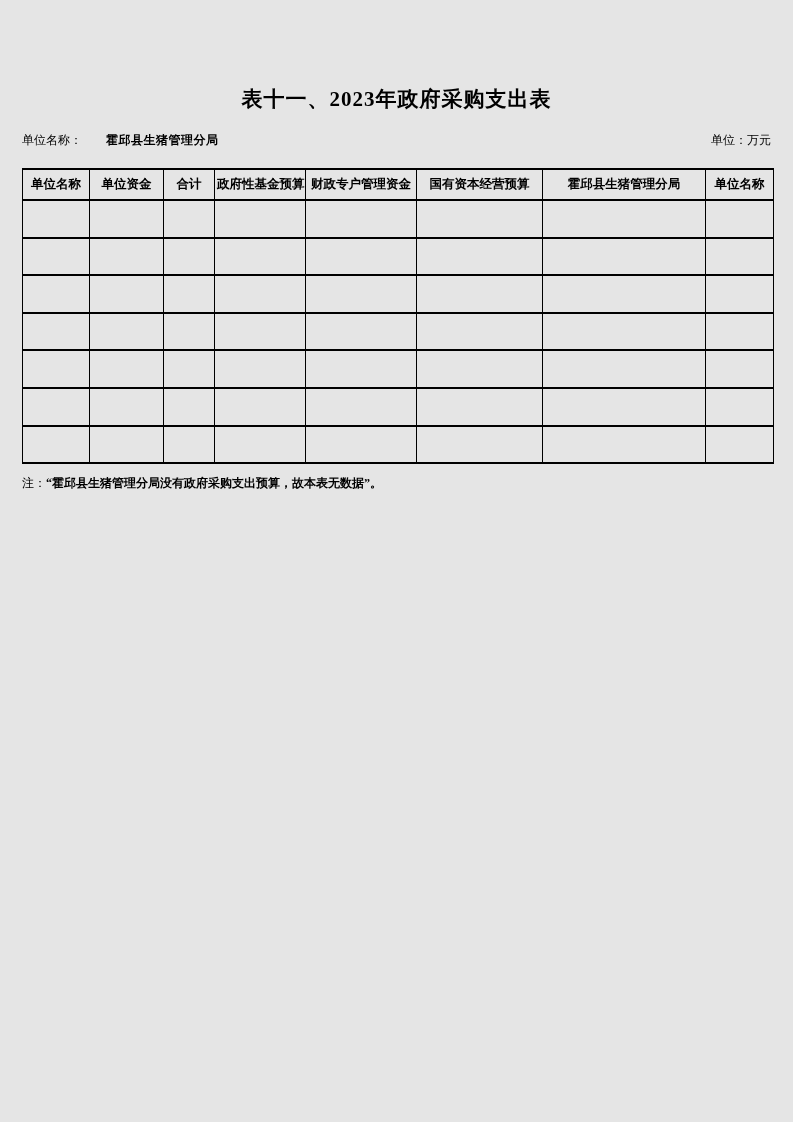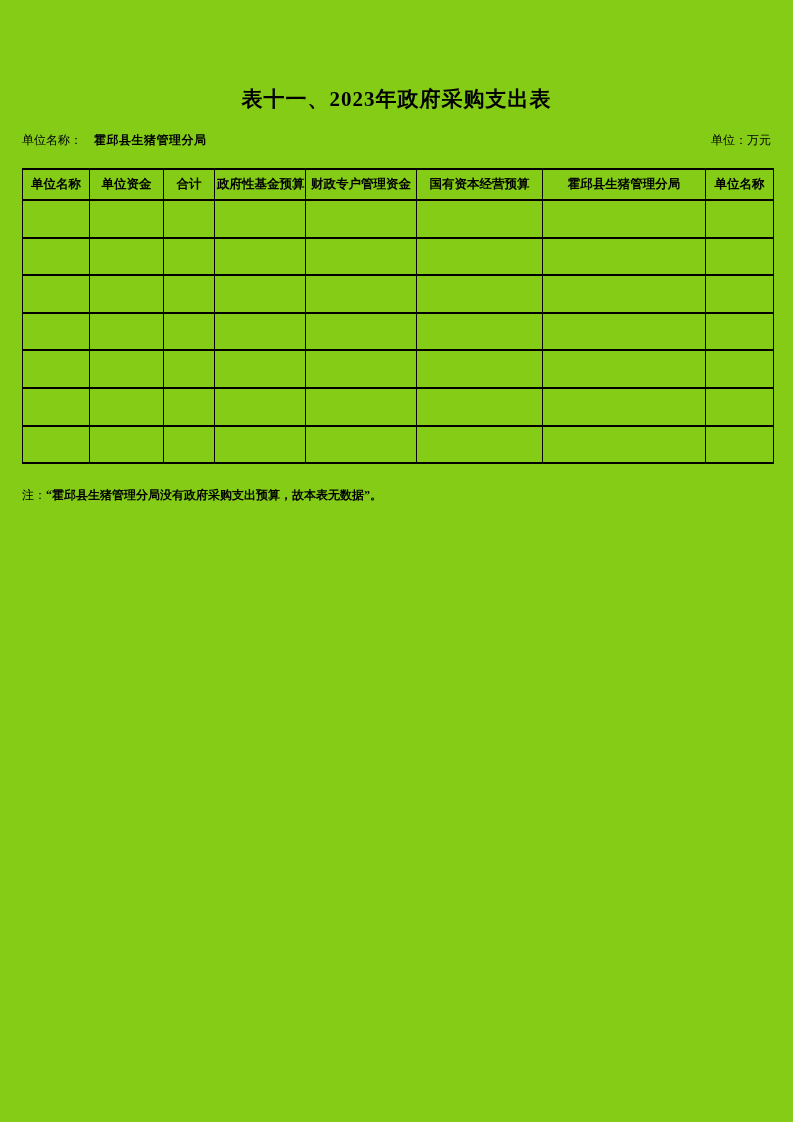--- a/index.html
+++ b/index.html
@@ -1,20 +1,20 @@
 <!DOCTYPE html>
 <html><head>
 <meta charset="utf-8">
 <style>
   html, body { margin: 0; padding: 0; background: #888; }
   .page {
     position: relative;
     width: 793px;
     height: 1122px;
-    background: #84cc16;
+    background: #e5e5e5;
     margin: 0 auto;
     overflow: hidden;
     font-family: "Liberation Serif", serif;
     color: #000;
   }
   .doc-title {
     position: absolute;
     top: 85px;
     left: 0;
     width: 100%;
@@ -28,21 +28,21 @@
     position: absolute;
     top: 133px;
     left: 22px;
     right: 22px;
     display: flex;
     justify-content: space-between;
     align-items: flex-end;
     font-size: 12px;
     line-height: 15px;
   }
-  .meta-left { display: flex; gap: 12px; }
+  .meta-left { display: flex; gap: 24px; }
   .unit-name-value { letter-spacing: 0.5px; font-weight: bold; }
   .budget-table {
     position: absolute;
     top: 168px;
     left: 22px;
     width: 751px;
     border-collapse: collapse;
     table-layout: fixed;
   }
   .budget-table th, .budget-table td {
@@ -60,21 +60,21 @@
     text-align: center;
     vertical-align: middle;
     white-space: nowrap;
   }
   .budget-table td {
     height: 35.6px;
     font-size: 12px;
   }
   .note-row {
     position: absolute;
-    top: 488px;
+    top: 476px;
     left: 22px;
     font-size: 12px;
     line-height: 15px;
   }
   .note-text { font-weight: bold; }
 </style>
 </head>
 <body>
 
 <div class="page">

